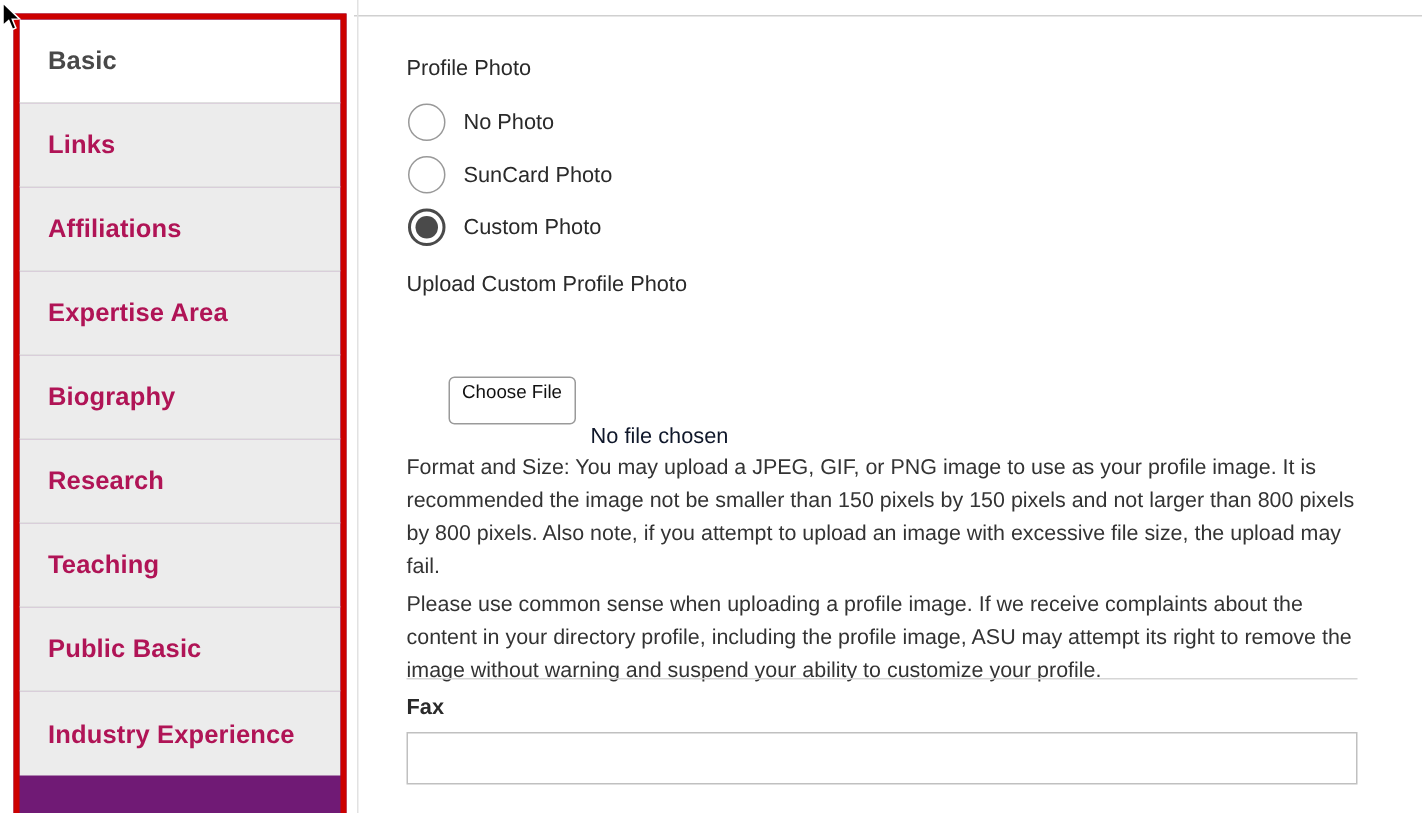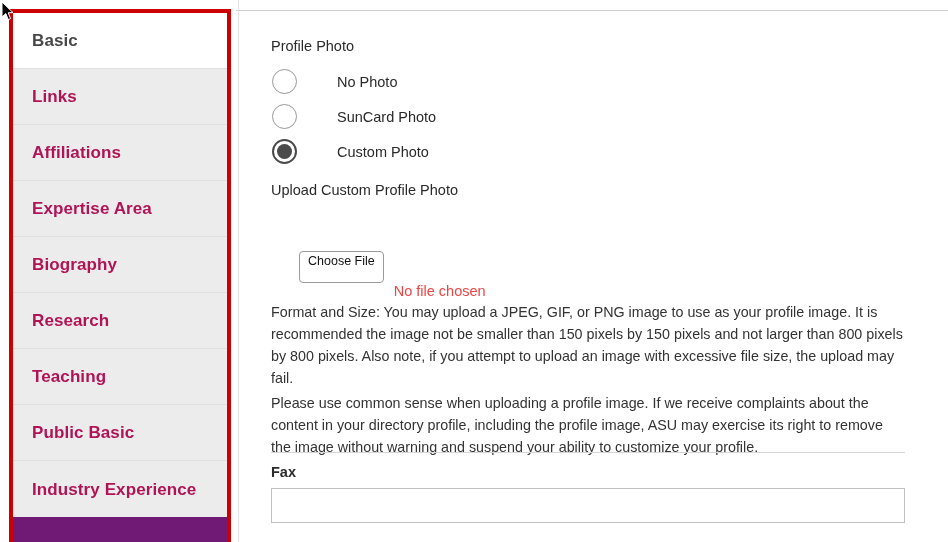--- a/index.html
+++ b/index.html
@@ -112,21 +112,20 @@
     position: absolute;
     left: 0;
     top: 64px;
     width: 400px;
   }
   .radio-row {
     display: flex;
     align-items: center;
     height: 35px;
     cursor: pointer;
-    gap: 28px;
   }
   .radio-outer {
     width: 25px;
     height: 25px;
     border-radius: 50%;
     border: 1px solid #999999;
     background: #ffffff;
     box-sizing: border-box;
     flex: 0 0 auto;
     display: flex;
@@ -165,21 +164,21 @@
     color: #111111;
     background: #ffffff;
     border: 1px solid #9a9a9a;
     border-radius: 4px;
     padding: 2px 8px 13px 8px;
     line-height: 1.15;
     cursor: pointer;
   }
   .file-status {
     font-size: 14.5px;
-    color: #ef4444;
+    color: #0f172a;
     margin-left: 10px;
     margin-top: 48px;
   }
 
   .help-para {
     position: absolute;
     left: 0;
     width: 634px;
     font-size: 14.3px;
     line-height: 1.53;
@@ -280,21 +279,21 @@
 
   <div class="field-label" id="upload-label">Upload Custom Profile Photo</div>
 
   <div class="file-row">
     <button class="choose-file-btn">Choose File</button>
     <span class="file-status">No file chosen</span>
   </div>
 
   <p class="help-para" id="help-1">Format and Size: You may upload a JPEG, GIF, or PNG image to use as your profile image. It is recommended the image not be smaller than 150 pixels by 150 pixels and not larger than 800 pixels by 800 pixels. Also note, if you attempt to upload an image with excessive file size, the upload may fail.</p>
 
-  <p class="help-para" id="help-2">Please use common sense when uploading a profile image. If we receive complaints about the content in your directory profile, including the profile image, ASU may exercise its right to remove the image without warning and suspend your ability to customize your profile.</p>
+  <p class="help-para" id="help-2">Please use common sense when uploading a profile image. If we receive complaints about the content in your directory profile, including the profile image, ASU may attempt its right to remove the image without warning and suspend your ability to customize your profile.</p>
 
   <div class="section-rule"></div>
 
   <div class="field-label" id="fax-label">Fax</div>
 
   <input class="text-input" type="text" placeholder="" value="" style="">
 
 </main>
 
 </body></html>

